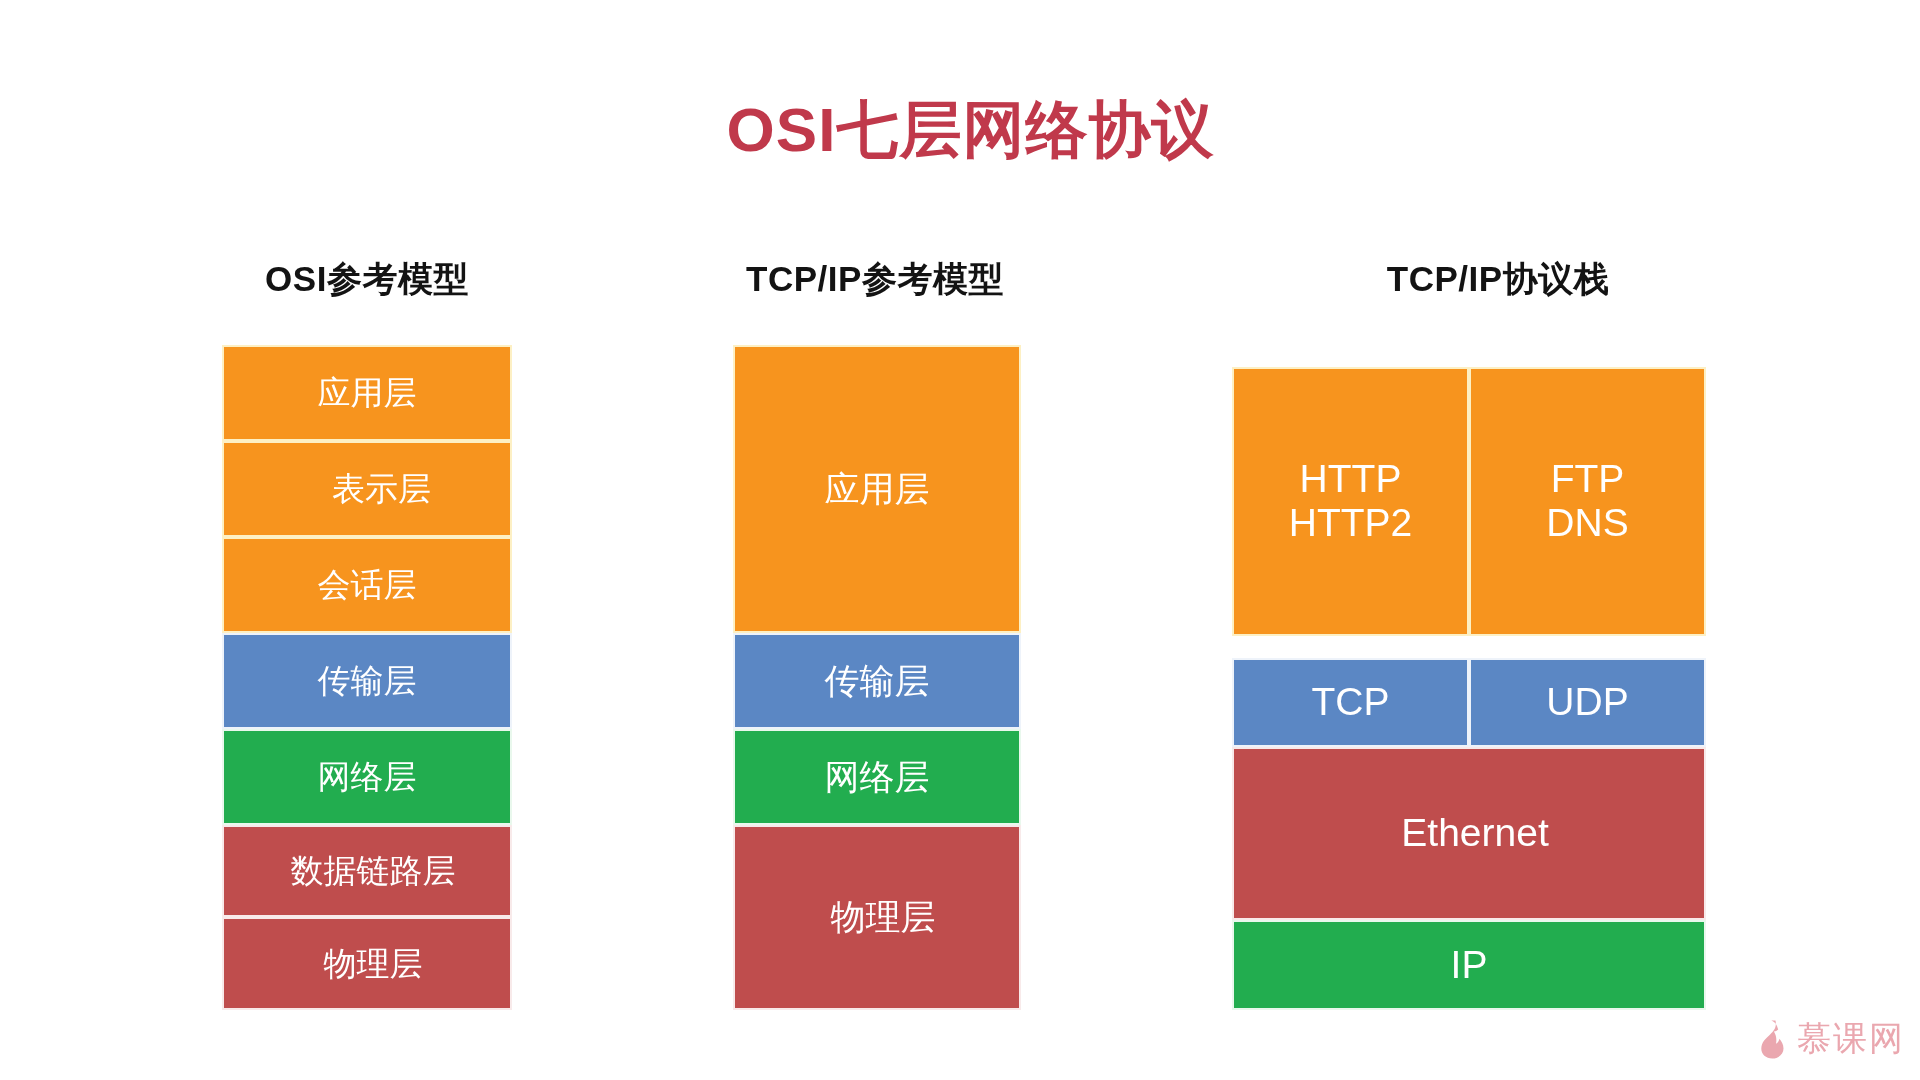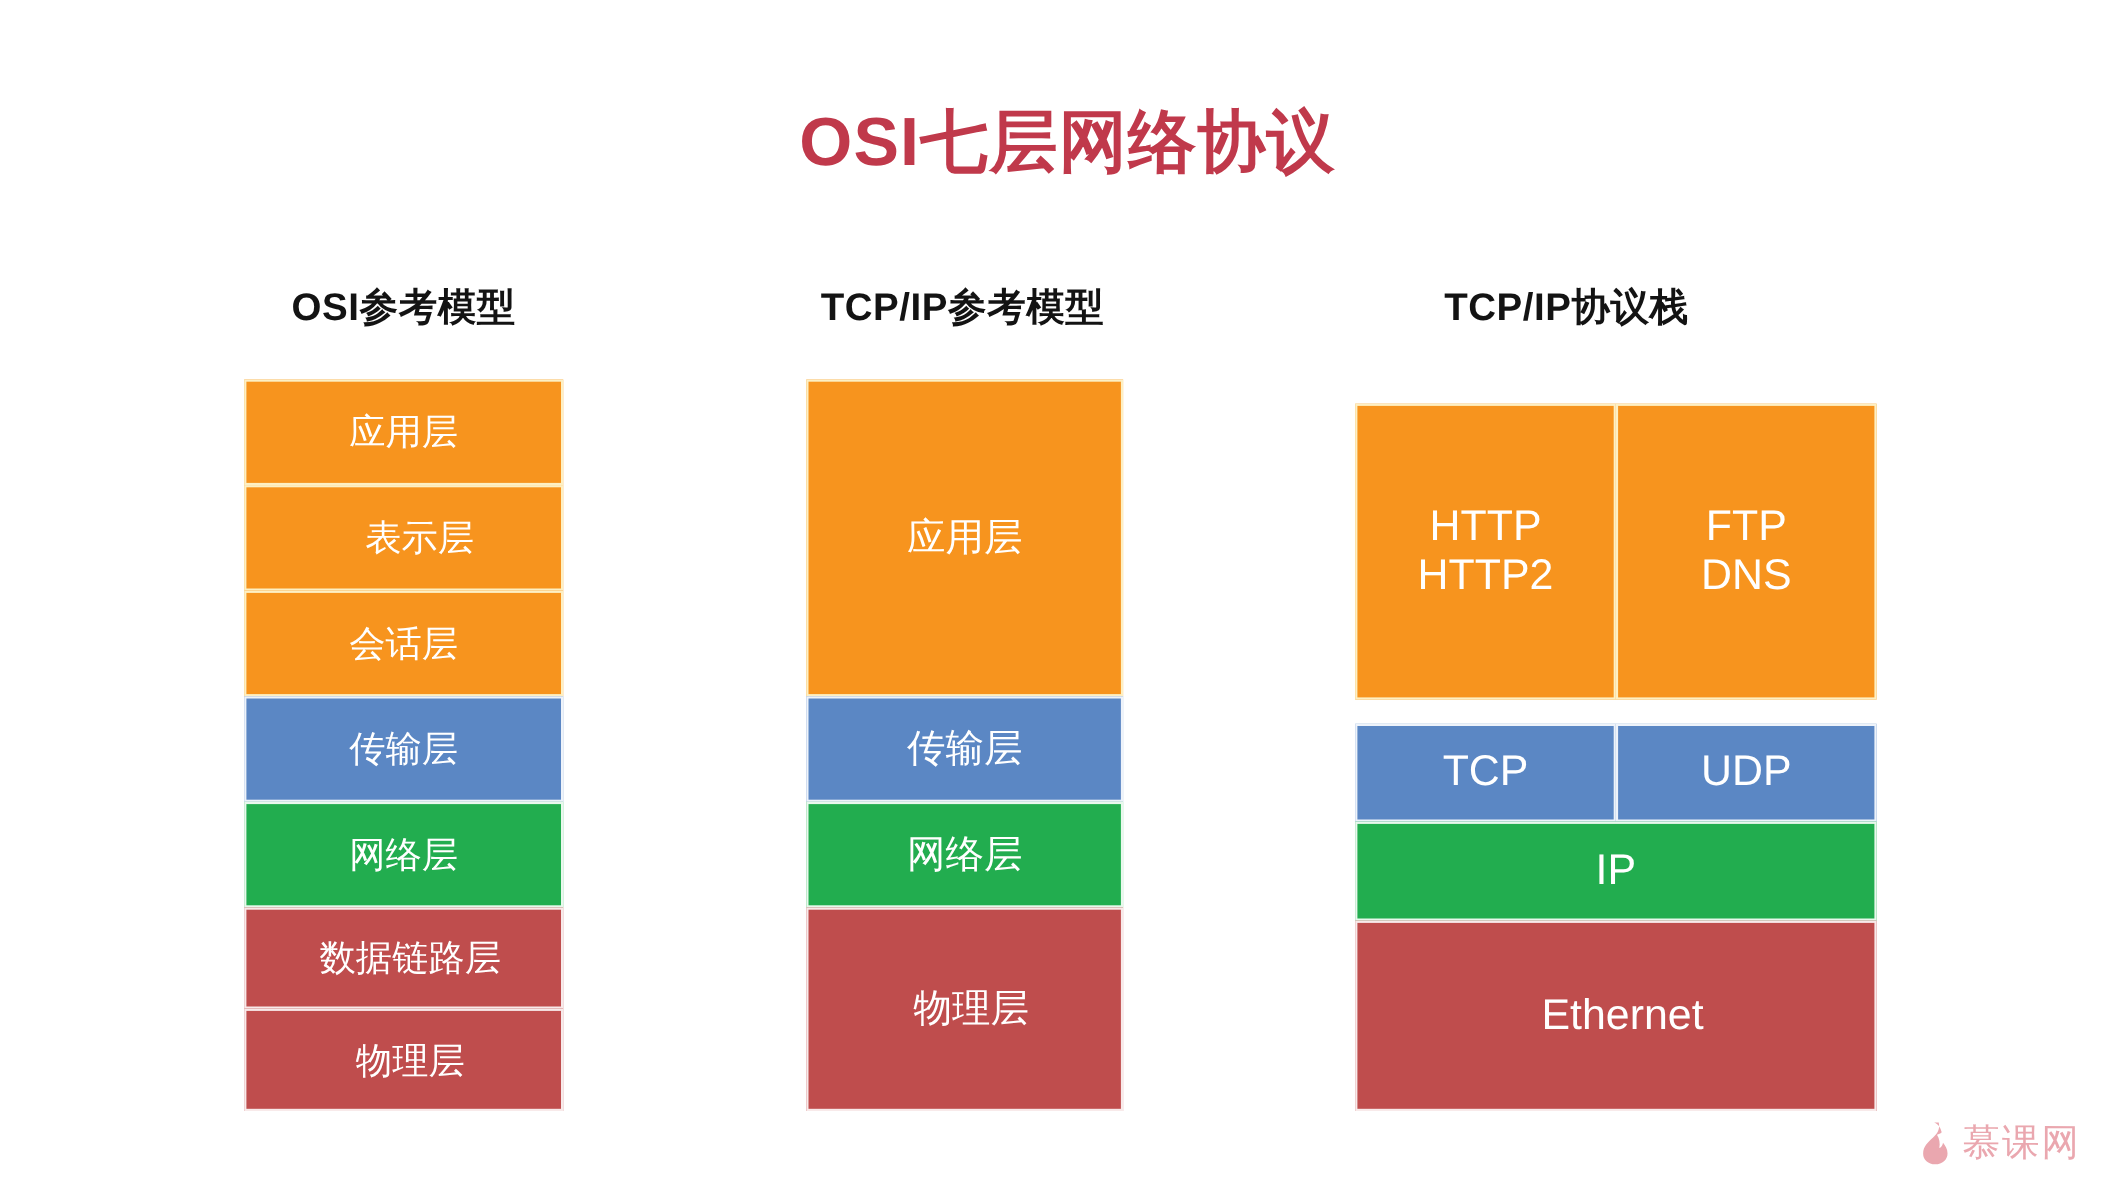--- a/index.html
+++ b/index.html
@@ -38,21 +38,21 @@
     position: absolute;
     text-align: center;
     font-size: 35px;
     font-weight: bold;
     color: #131313;
     letter-spacing: 0.5px;
     white-space: nowrap;
   }
   #hdr-osi   { left: 152px;  top: 256px; width: 430px; }
   #hdr-tcpip { left: 660px;  top: 256px; width: 430px; }
-  #hdr-stack { left: 1144px; top: 256px; width: 560px; }
+  #hdr-stack { left: 1218px; top: 256px; width: 560px; }
 
   
   .column {
     position: absolute;
     display: flex;
     flex-direction: column;
   }
   #col-osi   { left: 222px;  top: 345px; width: 290px; height: 665px; }
   #col-tcpip { left: 733px;  top: 345px; width: 288px; height: 665px; }
   #col-stack { left: 1232px; top: 345px; width: 474px; height: 665px; }
@@ -102,21 +102,21 @@
   #col-stack .cell-right { width: 50%; }
   #col-stack .l-ip  { height: 96px; }
   #col-stack .l-eth { height: 185px; }
   #col-stack .full  { width: 100%; }
 
   .multiline { white-space: pre-line; }
 
   
   #watermark {
     position: absolute;
-    right: 28px;
+    right: 15px;
     bottom: 18px;
     display: flex;
     align-items: center;
     gap: 8px;
     opacity: 0.95;
   }
   #watermark .flame svg { display: block; }
   #watermark .wm-text {
     font-size: 34px;
     color: #e9a3ab;
@@ -161,23 +161,23 @@
 HTTP2</div>
       <div class="layer orange cell-right multiline">FTP
 DNS</div>
     </div>
 
     <div class="row trans-row">
       <div class="layer blue cell-left">TCP</div>
       <div class="layer blue cell-right">UDP</div>
     </div>
 
+    <div class="layer red l-eth full">Ethernet</div>
+
     <div class="layer green l-ip full">IP</div>
-
-    <div class="layer red l-eth full">Ethernet</div>
   </div>
 
   <div id="watermark">
     <span class="flame">
       <svg width="34" height="40" viewBox="0 0 34 40" aria-hidden="true">
         <path d="M20.5 1.5c1.4 6.8-1.6 10.4-5.4 13.9-4.1 3.8-8.8 7.6-8.8 14.4 0 5.4 4.6 9.7 11 9.7s11.2-4.2 11.2-9.9c0-4.3-2.1-7.1-4.1-9.8-.5 2.6-1.8 4.3-3.4 4.9.9-4.4.1-8.8-2.1-12.2 1.6-.2 3.1-.9 4.3-2.1-1.2-4.2-2.6-7-6.9-8.9h4.2z" fill="#e9a3ab"></path>
       </svg>
     </span>
     <span class="wm-text">慕课网</span>
   </div>

